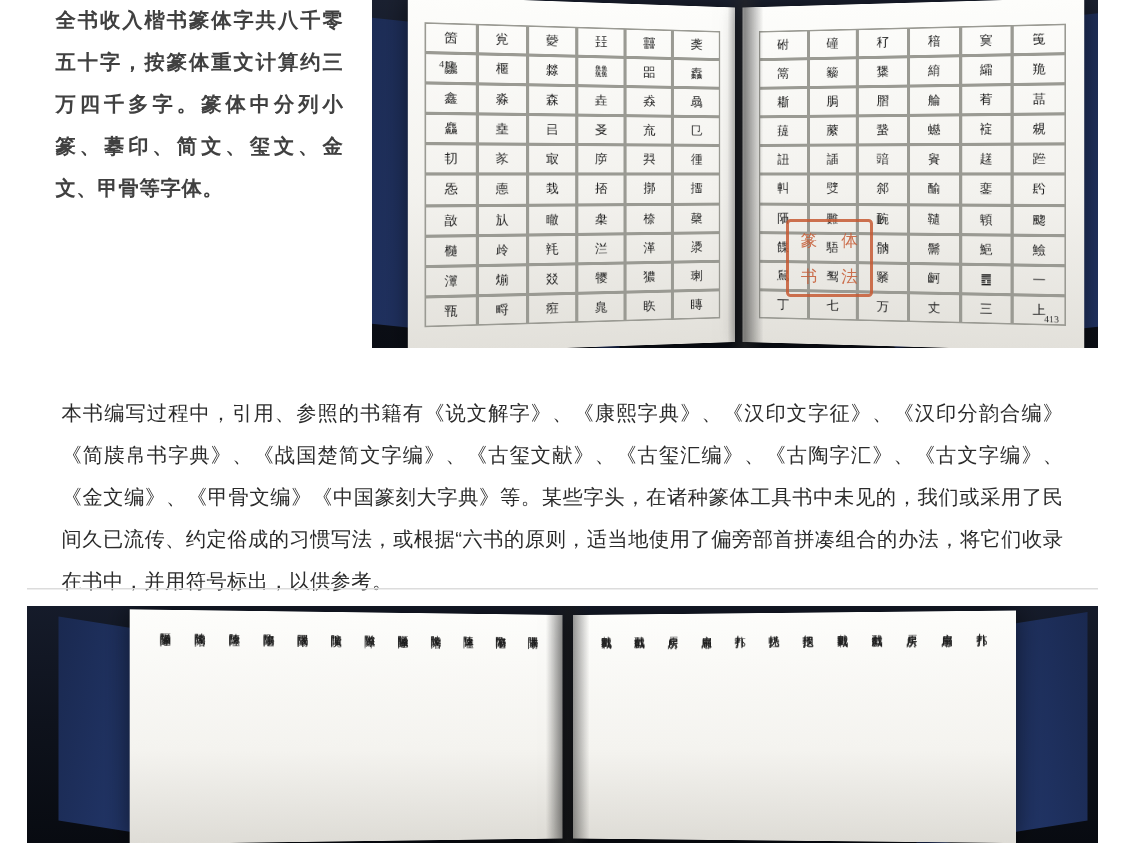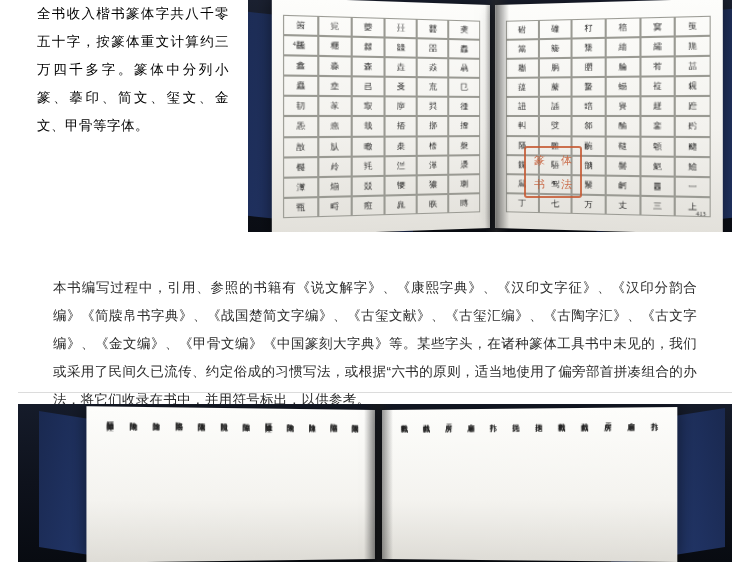--- a/index.html
+++ b/index.html
@@ -26,23 +26,24 @@
     width: 750px;
     height: 258px;
   }
   .text-col {
     position: absolute;
     left: 37px;
     top: 0px;
     width: 192px;
     font-size: 13.5px;
     line-height: 28px;
-    color: #000000;
+    color: #404040;
     letter-spacing: 0.5px;
     text-align: justify;
+    font-weight: bold;
   }
   .text-col p {
     margin: 0;
   }
   .photo-top {
     position: absolute;
     left: 248px;
     top: 0px;
     width: 484px;
     height: 232px;
@@ -167,21 +168,21 @@
     position: absolute;
     left: 37px;
     top: 258px;
     width: 676px;
     font-size: 13.5px;
     line-height: 28px;
     color: #2b2b2b;
     text-align: justify;
     letter-spacing: 0.3px;
   }
-  .para-block p { margin: 16px; }
+  .para-block p { margin: 4px; }
 
   .divider {
     position: absolute;
     left: 18px;
     top: 392px;
     width: 714px;
     height: 1px;
     background: #dcdcdc;
   }
 

